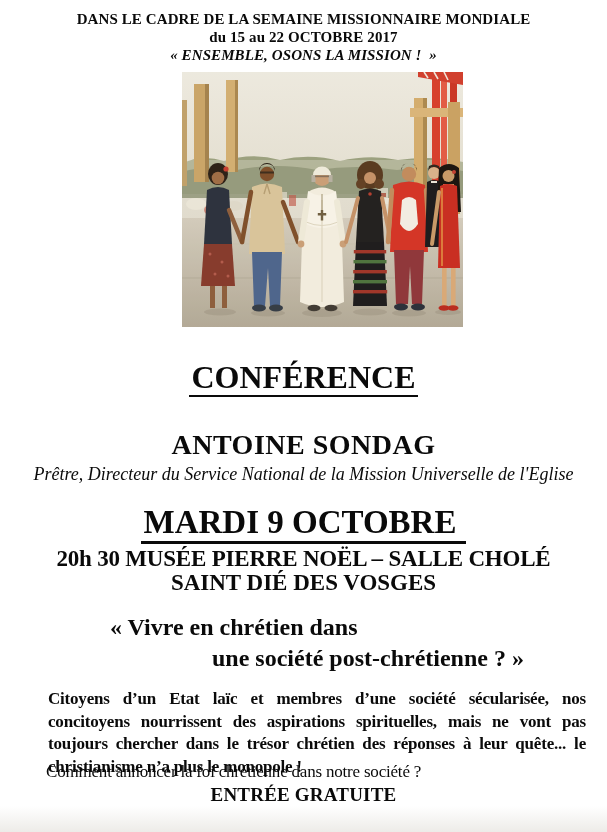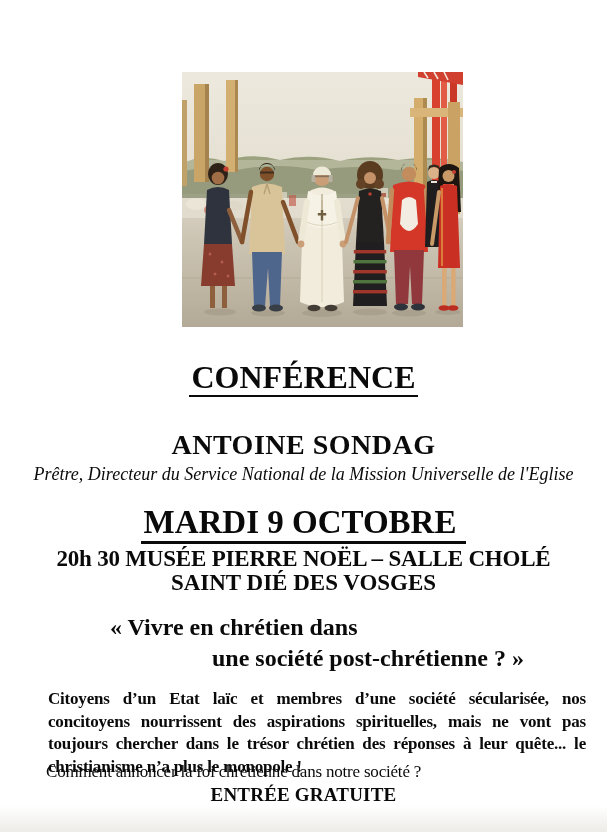--- a/index.html
+++ b/index.html
@@ -49,20 +49,25 @@
   .bodytext .lline{text-align:center;text-align-last:left;}
 
   .comment{top:762px;left:46px;right:40px;font-size:17px;letter-spacing:-0.2px;text-align:left;}
   .footer{top:784px;font-size:19px;font-weight:bold;letter-spacing:0.2px;}
 </style>
 </head>
 <body>
 
 <div class="page">
 
+  <div class="abs hdr centered">
+    <div>DANS LE CADRE DE LA SEMAINE MISSIONNAIRE MONDIALE</div>
+    <div>du 15 au 22 OCTOBRE 2017</div>
+    <div class="slogan">« ENSEMBLE, OSONS LA MISSION !  »</div>
+  </div>
 
   <div class="photo-wrap" role="img" aria-label="Pope Francis in white cassock walking hand in hand with a group of young people from different cultures, outdoors with trees and red banners">
     <svg width="281" height="255" viewBox="0 0 281 255">
       <defs>
         <linearGradient id="sky" x1="0" y1="0" x2="0" y2="1">
           <stop offset="0" stop-color="#edebe4"></stop>
           <stop offset="0.5" stop-color="#e2dfd4"></stop>
           <stop offset="1" stop-color="#d8d3c6"></stop>
         </linearGradient>
         <linearGradient id="ground" x1="0" y1="0" x2="0" y2="1">

